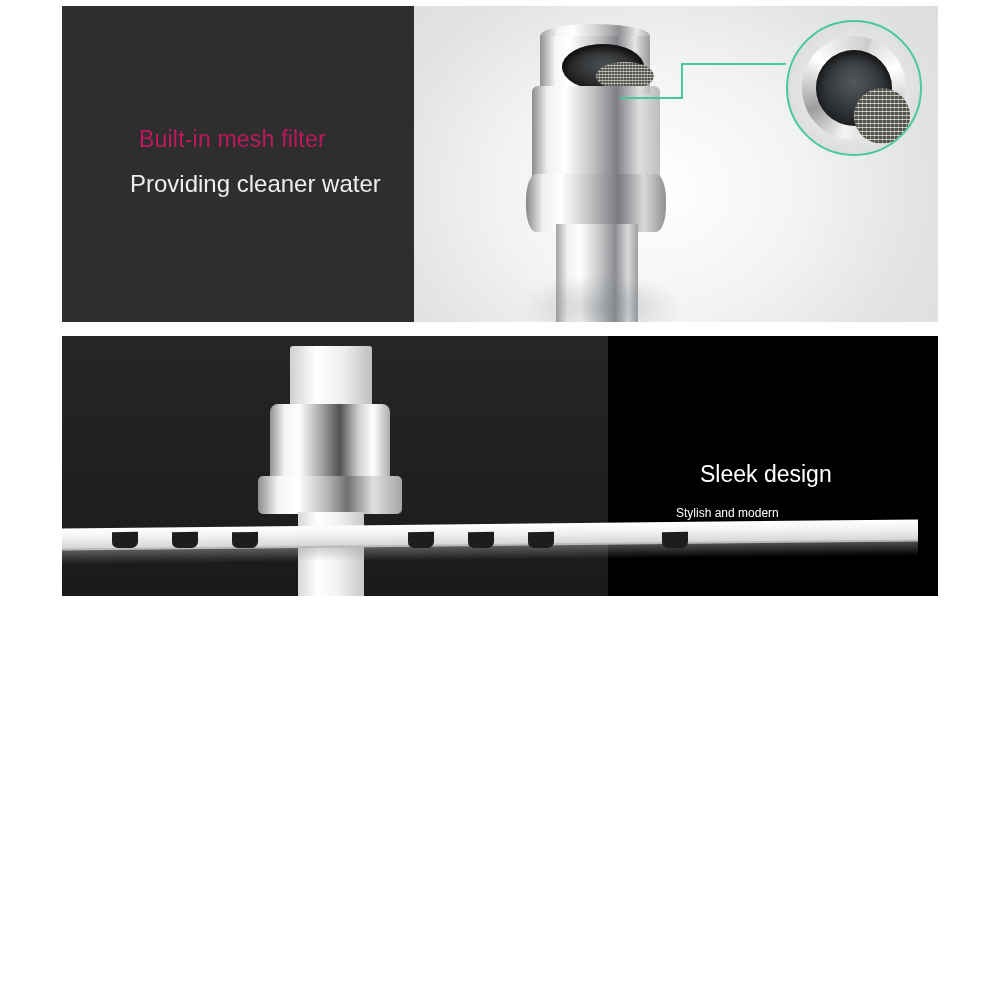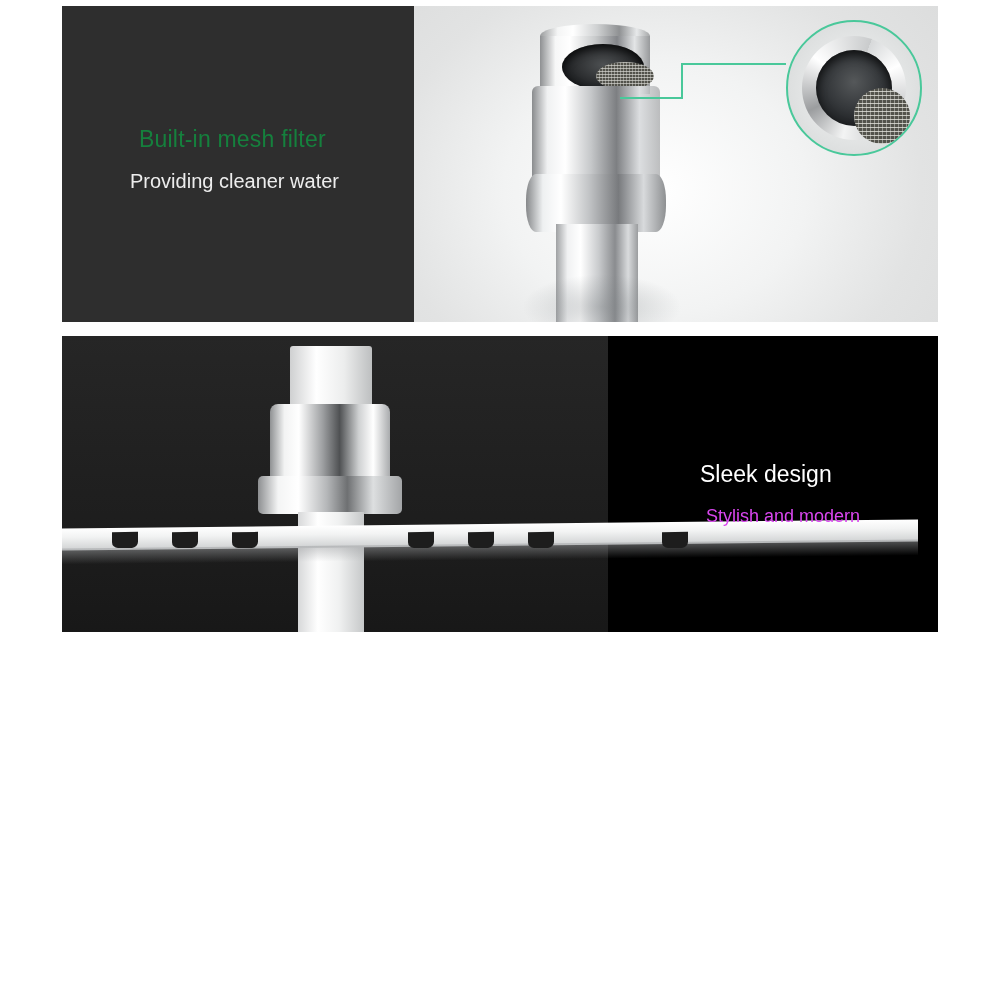--- a/index.html
+++ b/index.html
@@ -179,39 +179,39 @@
     top: 0;
     width: 524px;
     height: 316px;
     pointer-events: none;
   }
 
   .p1-title {
     position: absolute;
     left: 77px;
     top: 120px;
-    color: #15803d;
+    color: #be185d;
     font-size: 23px;
     letter-spacing: .2px;
   }
   .p1-sub {
     position: absolute;
     left: 68px;
     top: 164px;
     color: #ededed;
-    font-size: 20px;
+    font-size: 24px;
   }
 
   
   .panel2 {
     position: absolute;
     left: 62px;
     top: 336px;
     width: 876px;
-    height: 296px;
+    height: 260px;
     overflow: hidden;
     background: #1b1b1b;
     text-align: right;
   }
   .p2-left {
     position: absolute;
     left: 0; top: 0;
     width: 546px; height: 328px;
     background: linear-gradient(180deg,#262626 0%, #1e1e1e 55%, #161616 100%);
   }
@@ -223,24 +223,24 @@
   }
   .p2-title {
     position: absolute;
     left: 638px;
     top: 125px;
     color: #ffffff;
     font-size: 23px;
   }
   .p2-sub {
     position: absolute;
-    left: 644px;
+    left: 614px;
     top: 170px;
-    color: #d946ef;
-    font-size: 18px;
+    color: #ffffff;
+    font-size: 12px;
   }
   
   .p2-arm {
     position: absolute;
     left: 228px;
     top: 10px;
     width: 82px;
     height: 62px;
     background: linear-gradient(90deg,#cfd0d1 0%, #ffffff 32%, #eceded 66%, #bdbfc0 100%);
     border-radius: 3px;

